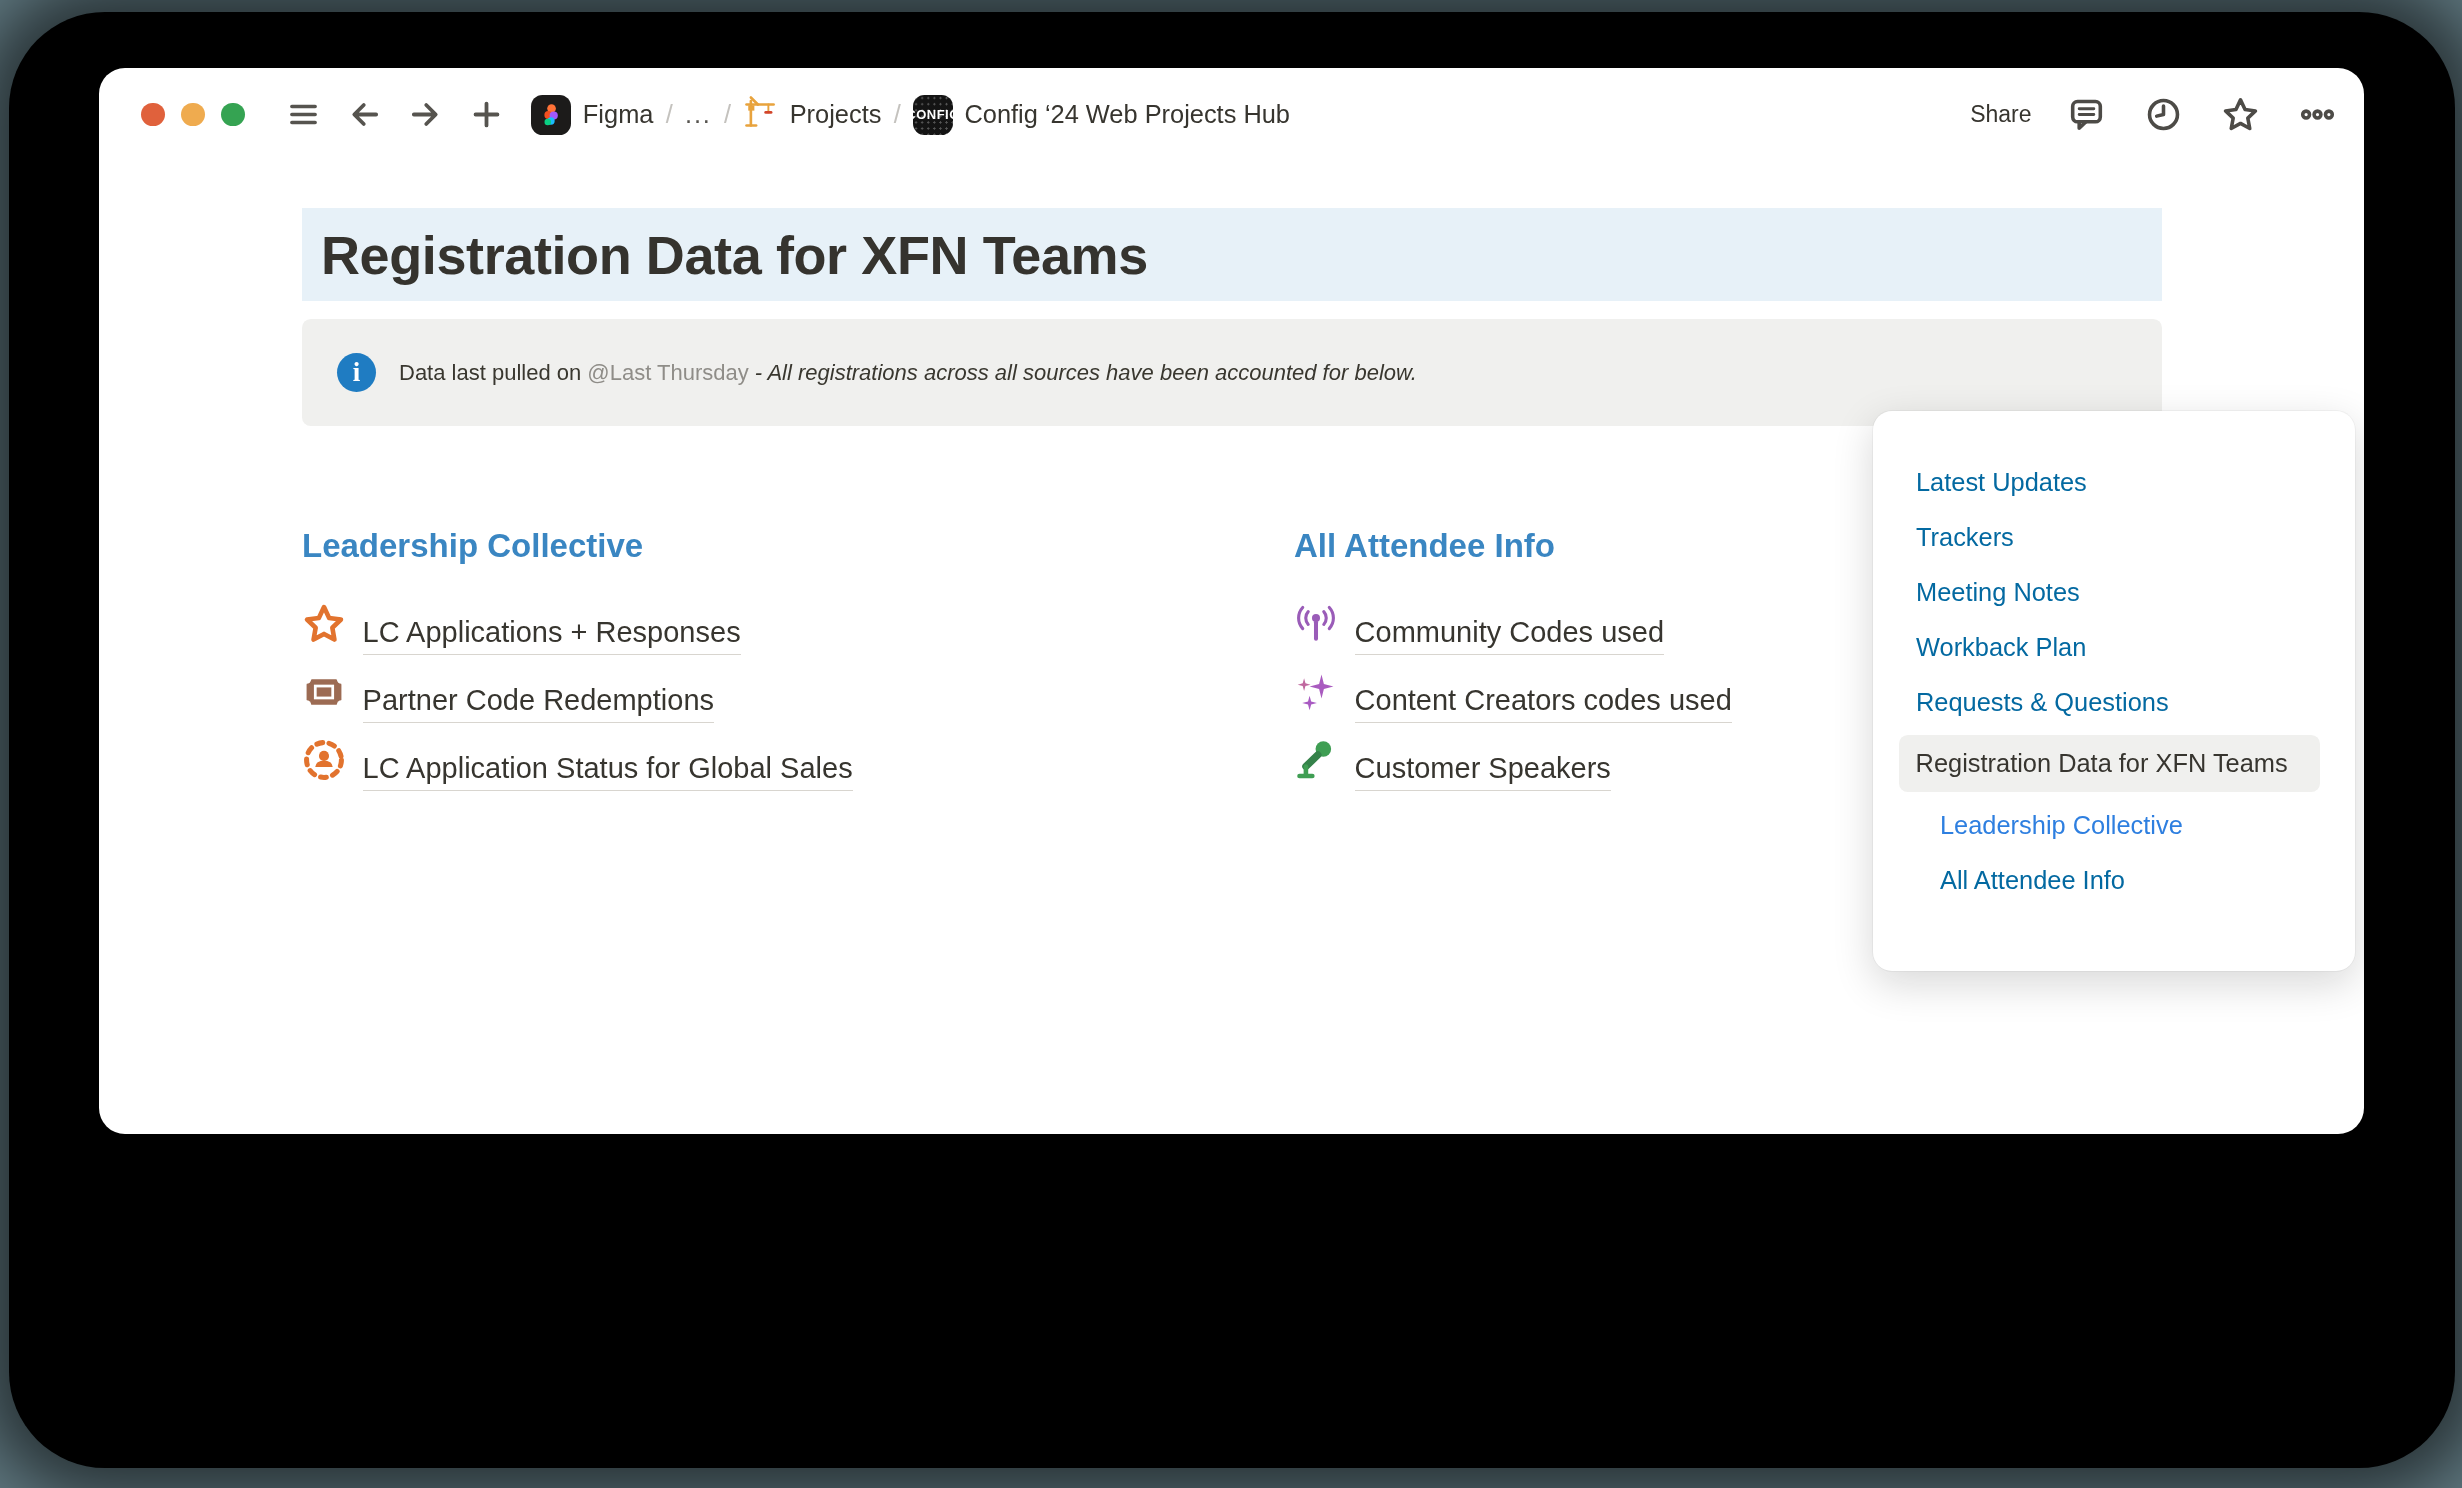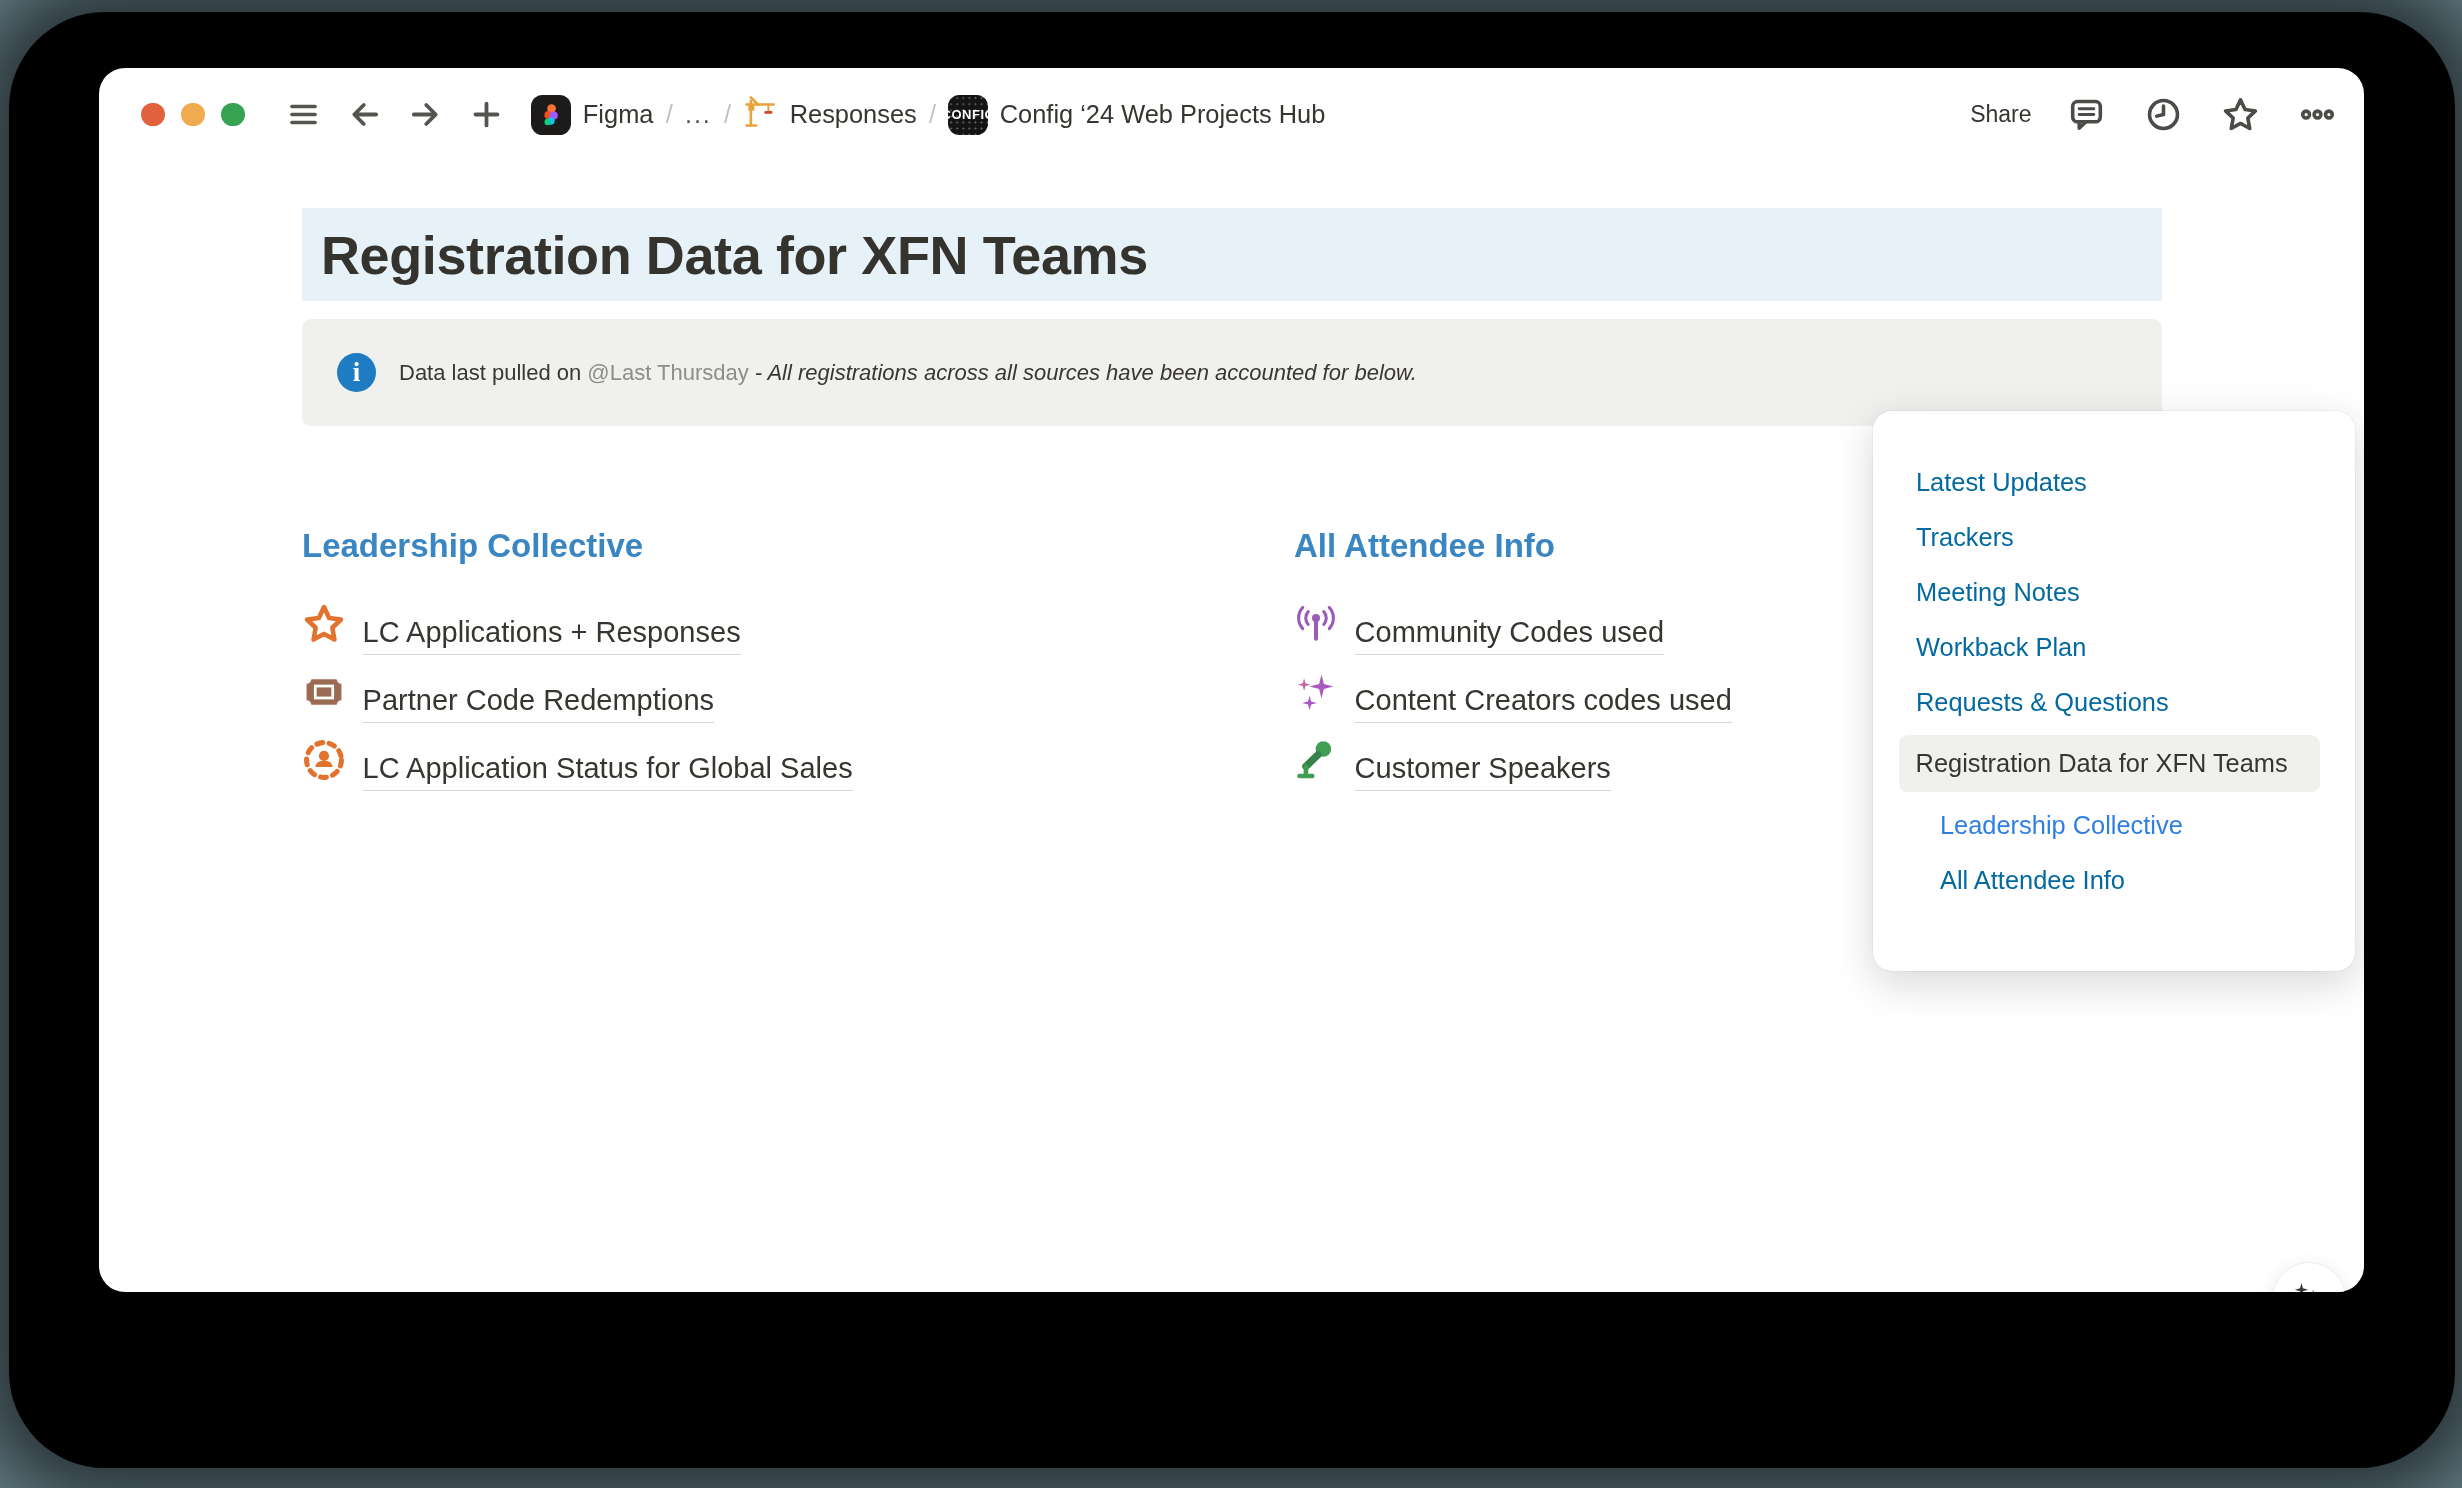--- a/index.html
+++ b/index.html
@@ -2,21 +2,21 @@
 <html style="font-size:14px"><head>
 <meta charset="utf-8">
 <style>
   * { margin:0; padding:0; box-sizing:border-box; }
   html,body { width:2462px; height:1489px; }
   body { background:#5d757d; font-family:"Liberation Sans", sans-serif; position:relative; overflow:hidden; }
 
   .backdrop { position:absolute; left:8.8px; top:12.3px; right:7px; bottom:21px;
     background:#000; border-radius:96px; box-shadow:0 0 61px 30px rgba(0,0,0,.55); }
 
-  .window { position:absolute; left:99px; top:68px; width:2265px; height:1224px;
+  .window { position:absolute; left:99px; top:68px; width:2265px; height:1066px;
     background:#fff; border-radius:26px; overflow:hidden; }
 
   
   .topbar { position:absolute; left:0; top:0; right:0; height:93px;
     display:flex; align-items:center; padding:0 24.5px 0 42px; }
   .traffic { display:flex; gap:16.6px; align-items:center; }
   .traffic span { width:23.6px; height:23.6px; border-radius:50%; display:block; }
   .t-close { background:#e0613c; }
   .t-min   { background:#efab4f; }
   .t-zoom  { background:#35a352; }
@@ -144,21 +144,21 @@
           <svg viewBox="0 0 40 40" width="35" height="35" fill="none" stroke="#e8a33d" stroke-width="3" stroke-linecap="round">
             <path d="M9 36V8"></path>
               <path d="M4 36h11"></path>
               <path d="M4 12h31"></path>
               <path d="M9 4l8 8"></path>
             <path d="M29 12v9" stroke-width="2.2"></path>
               <path d="M26 21h6" stroke="#d2452b" stroke-width="3.4"></path>
             <rect x="6" y="13" width="7" height="6" fill="#e8a33d" stroke="none"></rect>
           </svg>
         </span>
-        <span>Responses</span>
+        <span>Projects</span>
       </span>
       <span class="crumb-sep">/</span>
       <span class="crumb">
         <span class="configicon">CONFIG</span>
         <span>Config ‘24 Web Projects Hub</span>
       </span>
     </div>
 
     <div class="topbar-right">
       <button class="share">Share</button>

